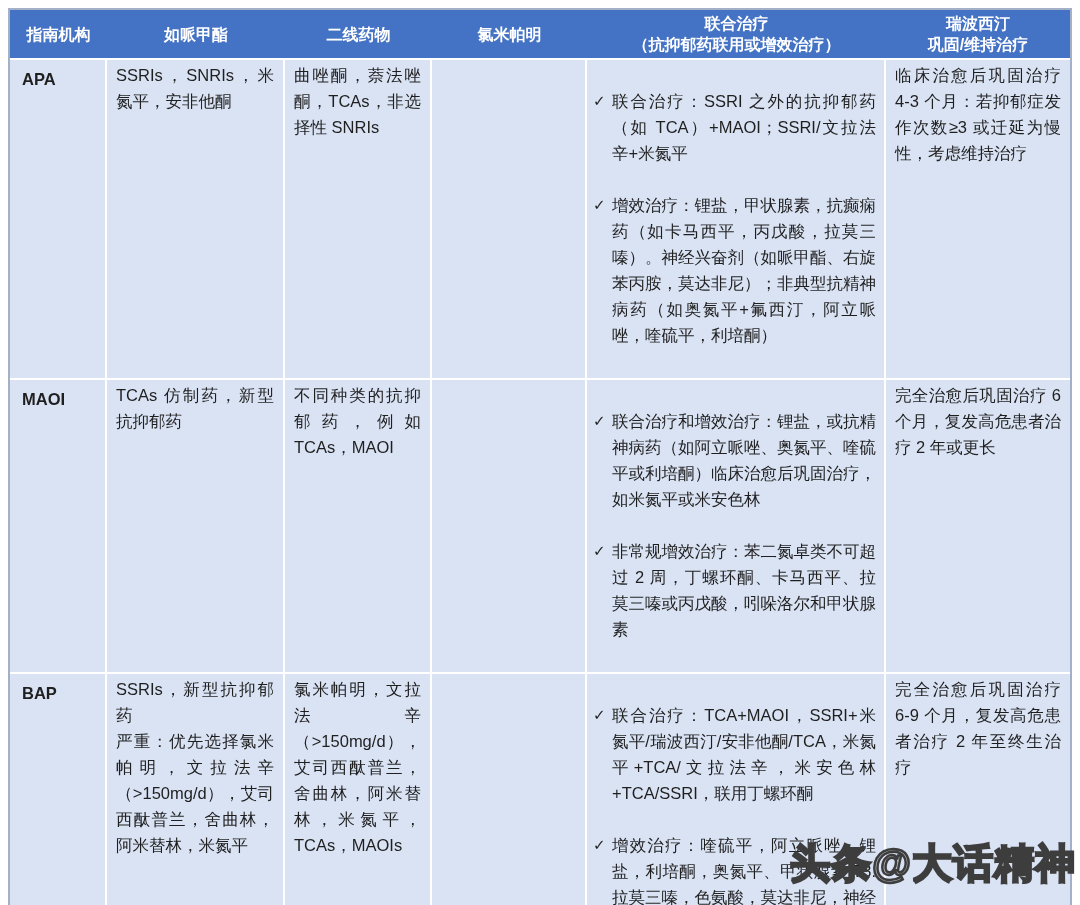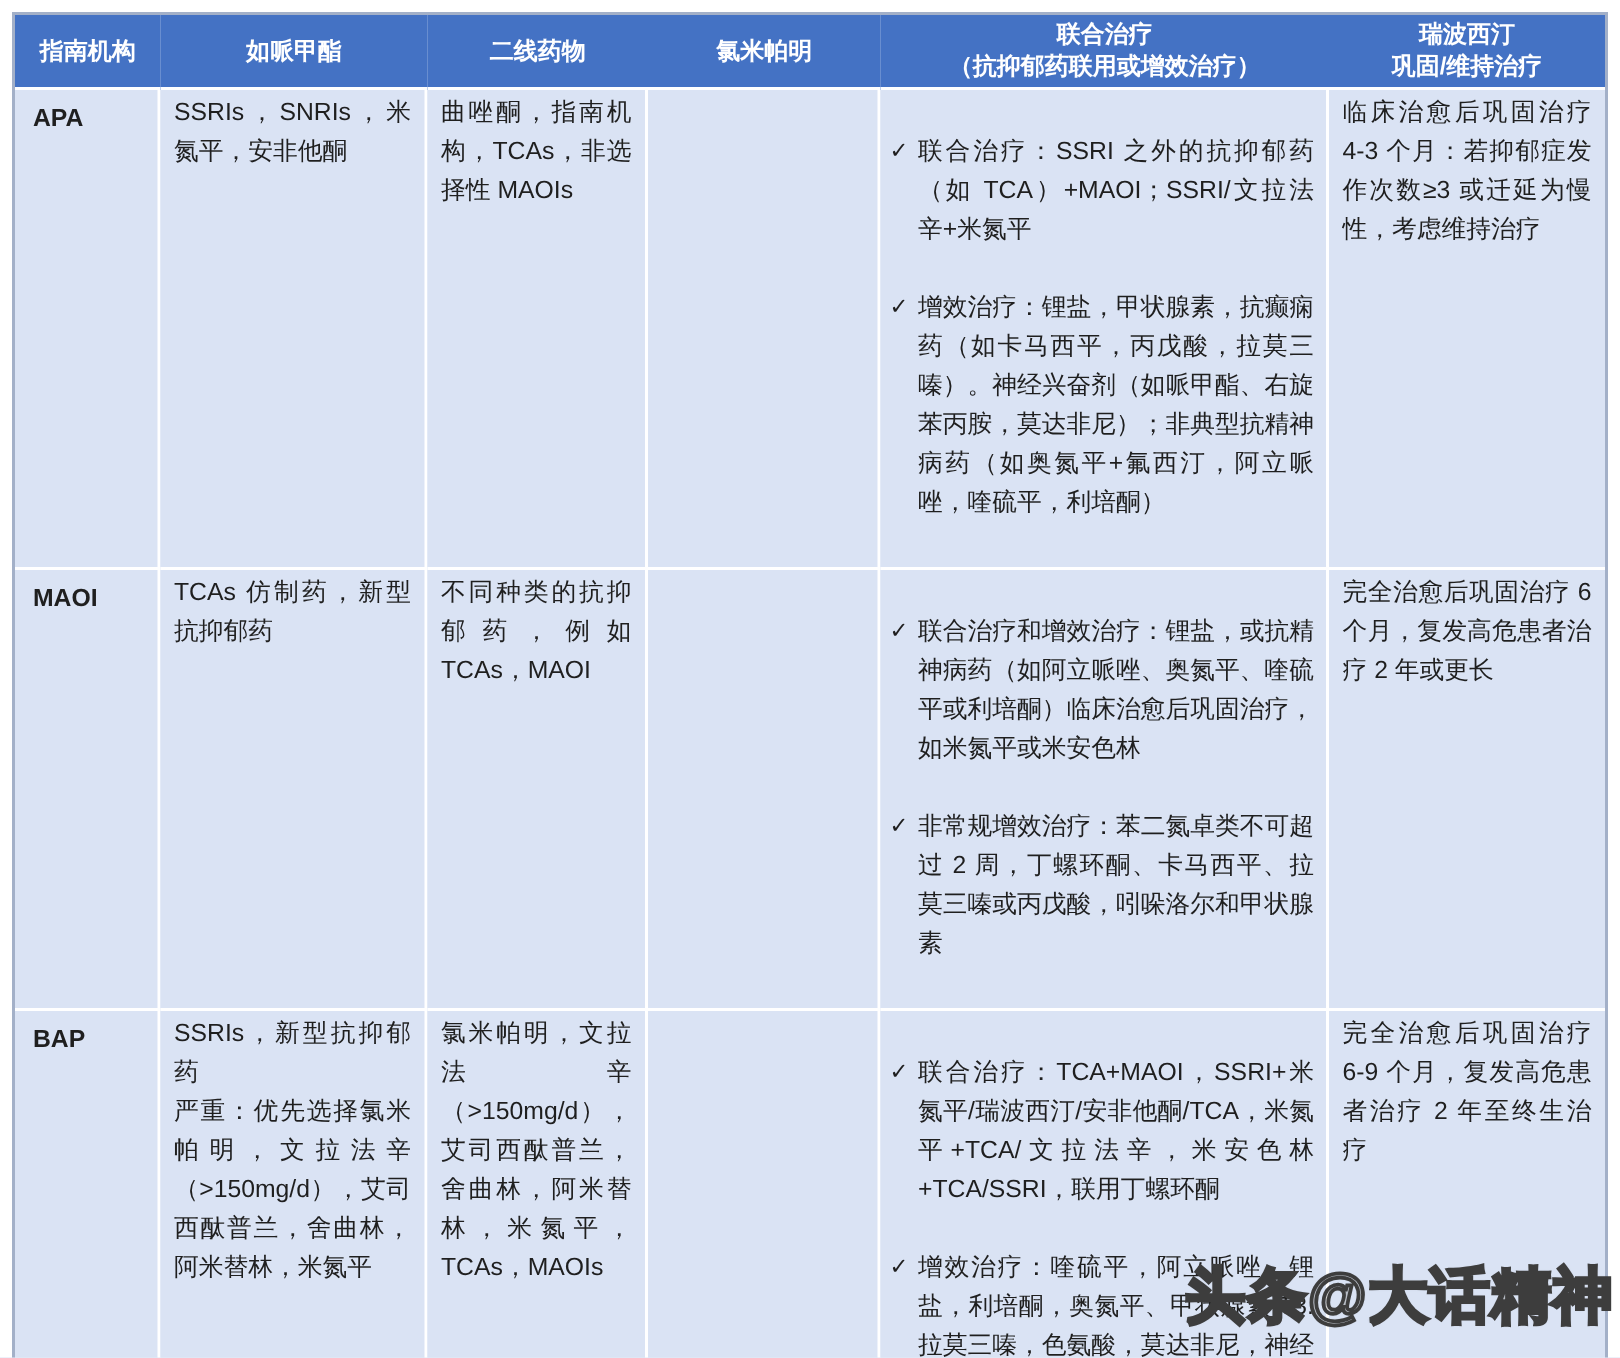--- a/index.html
+++ b/index.html
@@ -112,21 +112,21 @@
       <th>联合治疗
 （抗抑郁药联用或增效治疗）</th>
       <th>瑞波西汀
 巩固/维持治疗</th>
     </tr>
   </thead>
   <tbody>
     <tr style="height:248px">
       <td class="org-cell">APA</td>
       <td>SSRIs，SNRIs，米氮平，安非他酮</td>
-      <td>曲唑酮，指南机构，TCAs，非选择性 MAOIs</td>
+      <td>曲唑酮，萘法唑酮，TCAs，非选择性 SNRIs</td>
       <td></td>
       <td class="combo-cell">
         <div class="bullet">
           <span class="check">✓</span>
           <span class="btext">联合治疗：SSRI 之外的抗抑郁药（如 TCA）+MAOI；SSRI/文拉法辛+米氮平</span>
         </div>
         <div class="bullet">
           <span class="check">✓</span>
           <span class="btext">增效治疗：锂盐，甲状腺素，抗癫痫药（如卡马西平，丙戊酸，拉莫三嗪）。神经兴奋剂（如哌甲酯、右旋苯丙胺，莫达非尼）；非典型抗精神病药（如奥氮平+氟西汀，阿立哌唑，喹硫平，利培酮）</span>
         </div>

